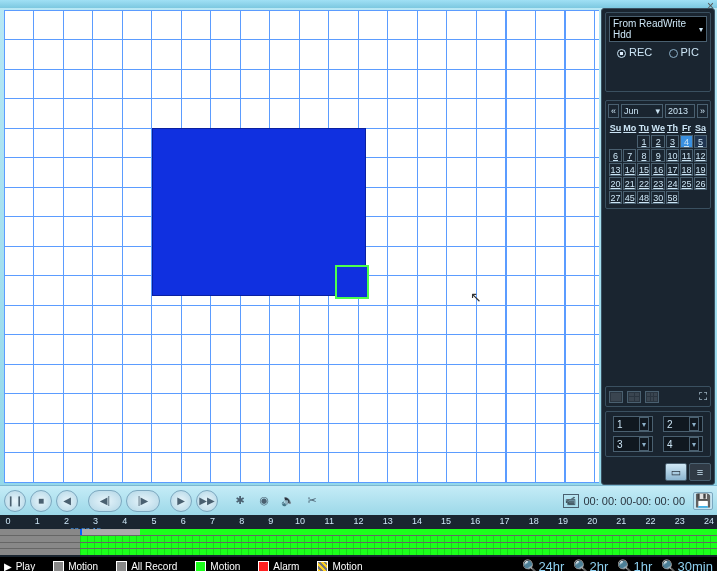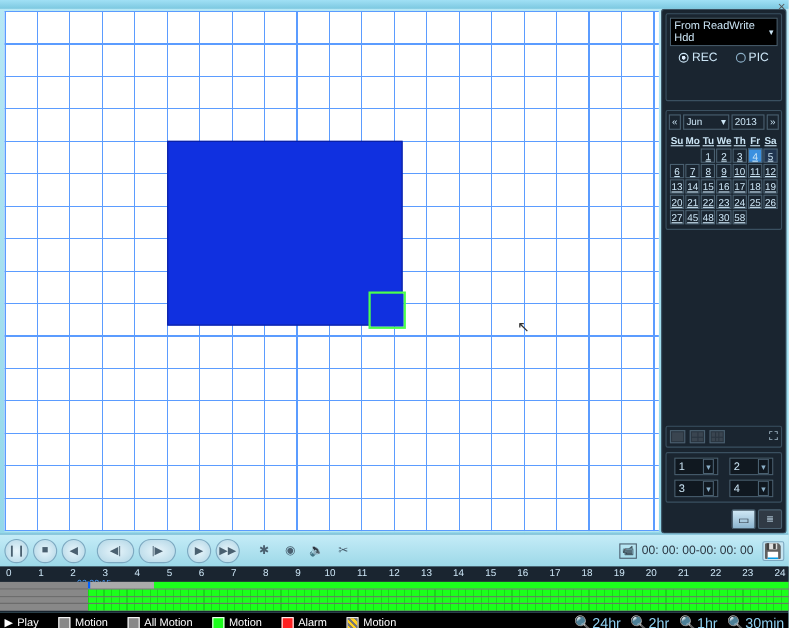--- a/index.html
+++ b/index.html
@@ -635,21 +635,21 @@
 </div>
 
 <div class="legend-bar">
   <div class="lg-item">▶ <span>Play</span></div>
   <div class="lg-item">
       <span class="lg-swatch lg-sw-gray"></span>
       <span>Motion</span>
     </div>
   <div class="lg-item">
       <span class="lg-swatch lg-sw-gray"></span>
-      <span>All Motion</span>
+      <span>All Record</span>
     </div>
   <div class="lg-item">
       <span class="lg-swatch lg-sw-green"></span>
       <span>Motion</span>
     </div>
   <div class="lg-item">
       <span class="lg-swatch lg-sw-red"></span>
       <span>Alarm</span>
     </div>
   <div class="lg-item">

